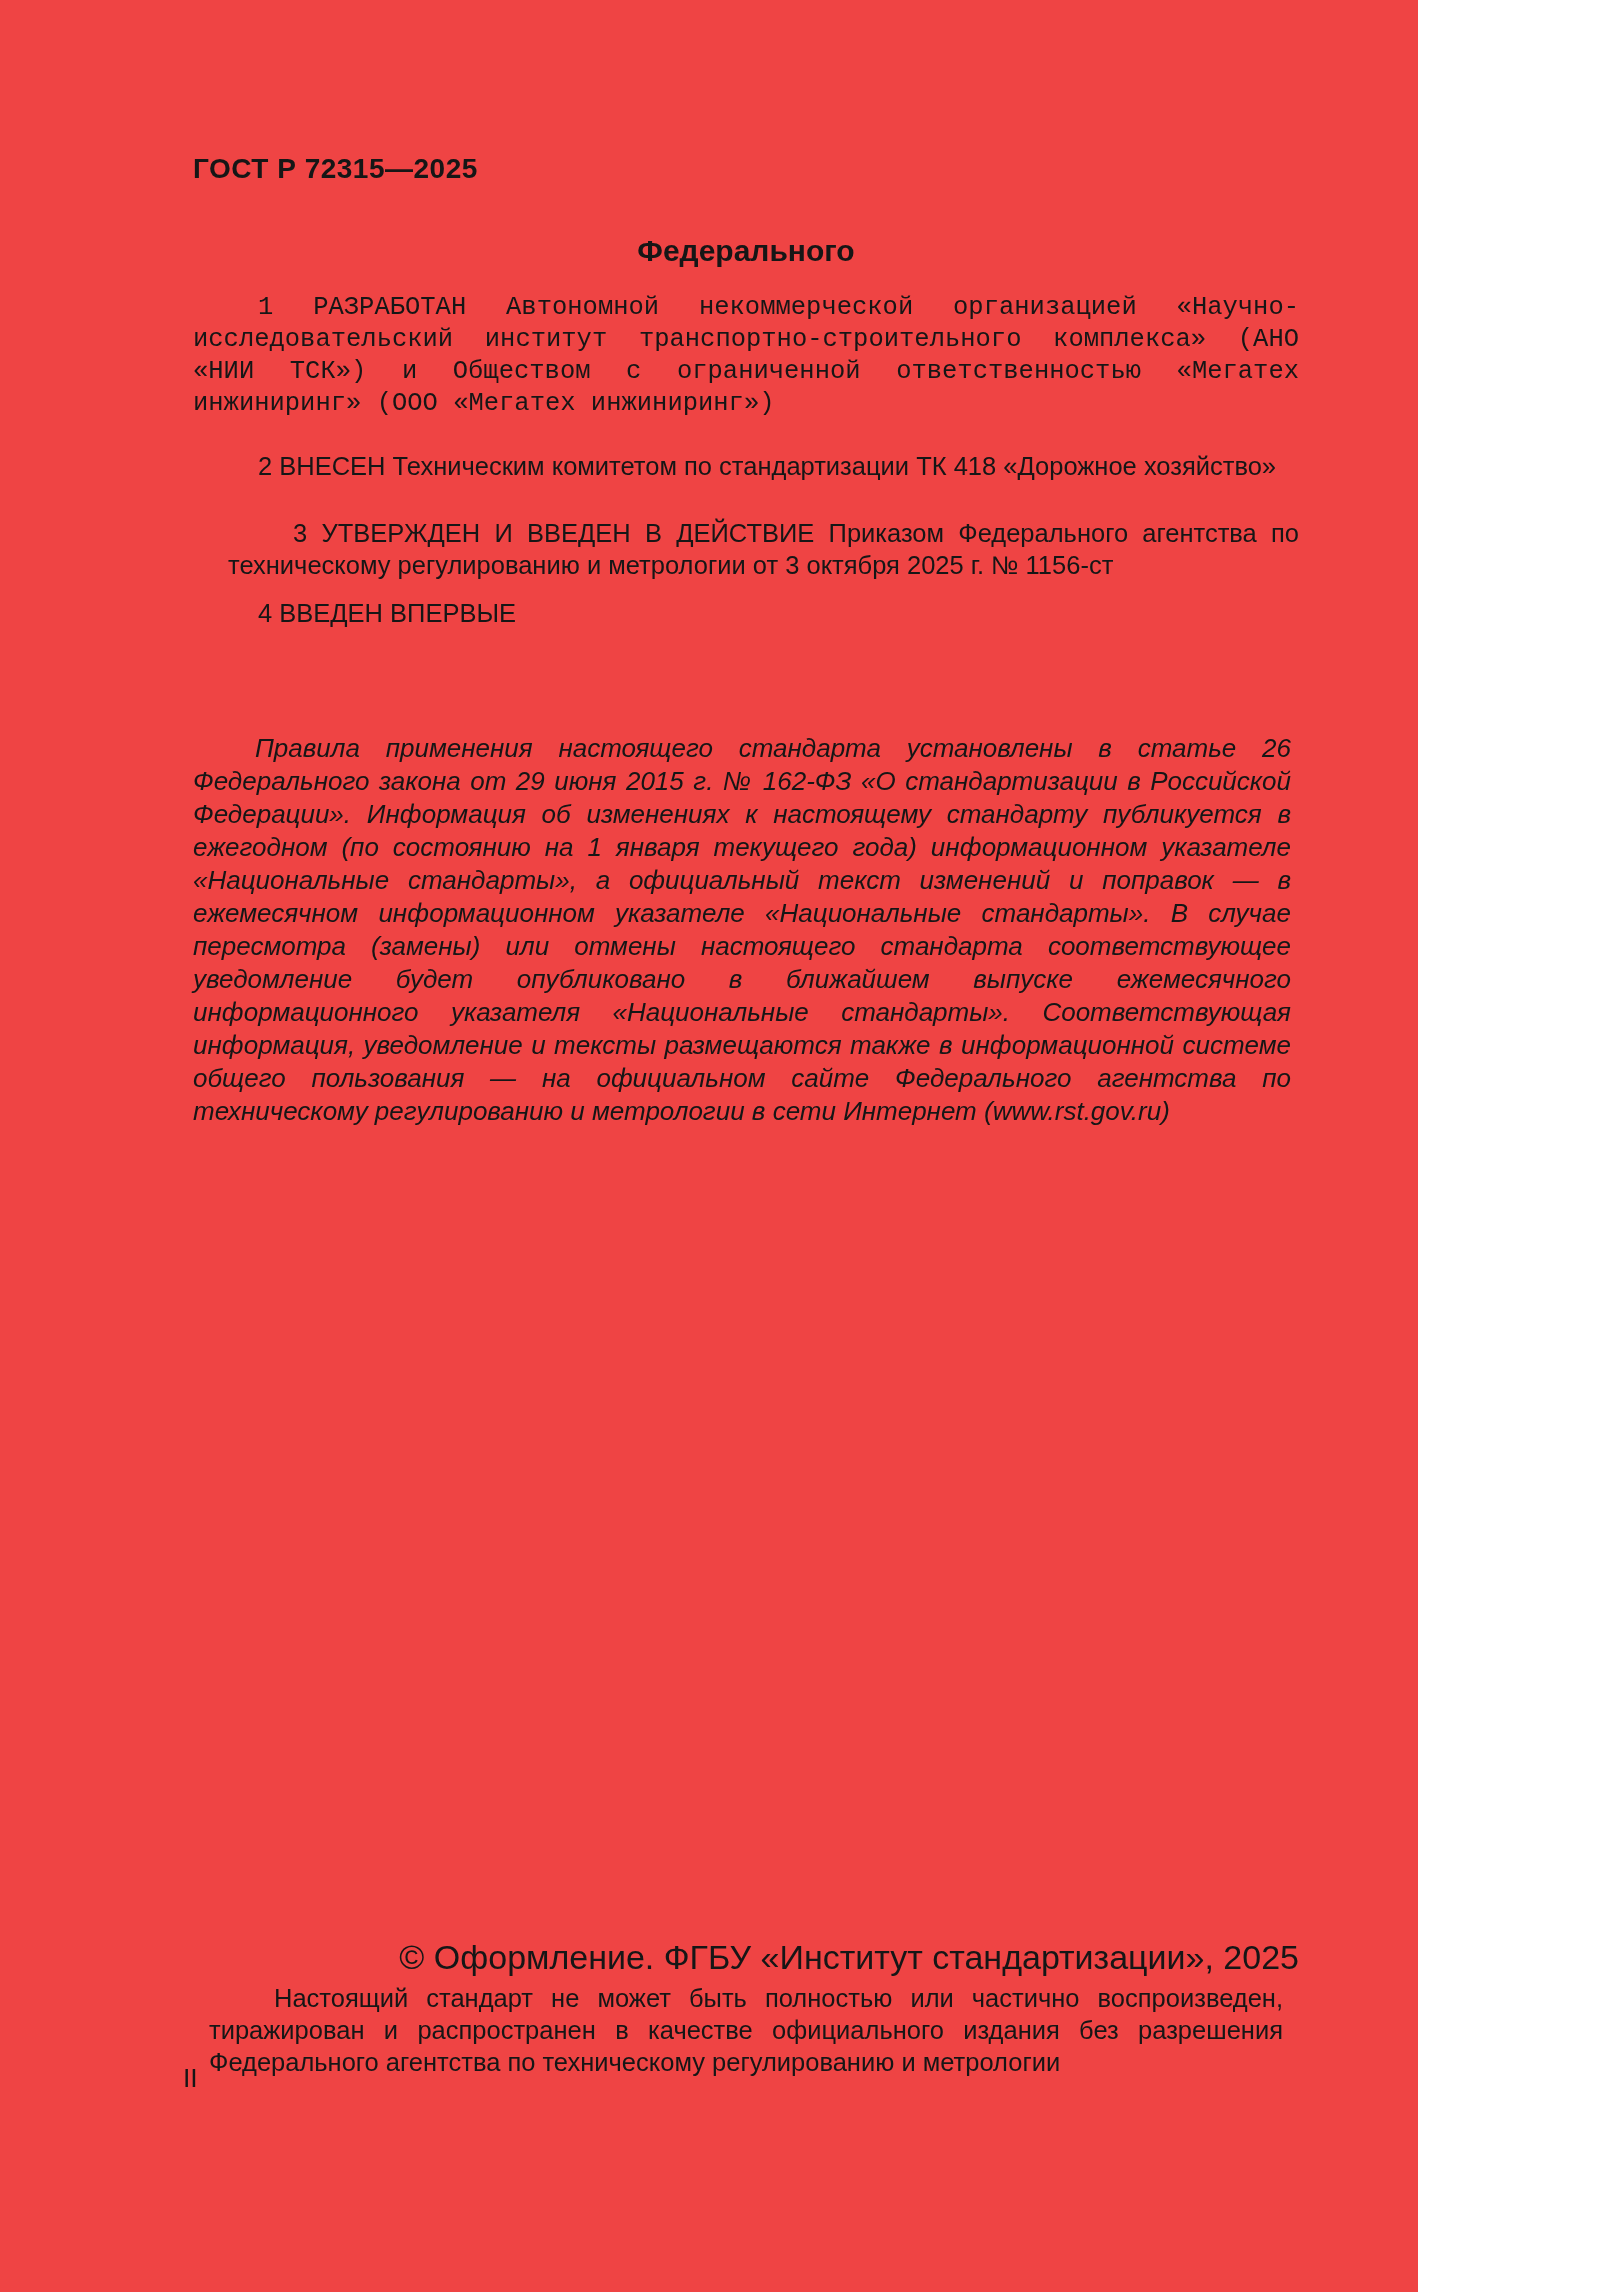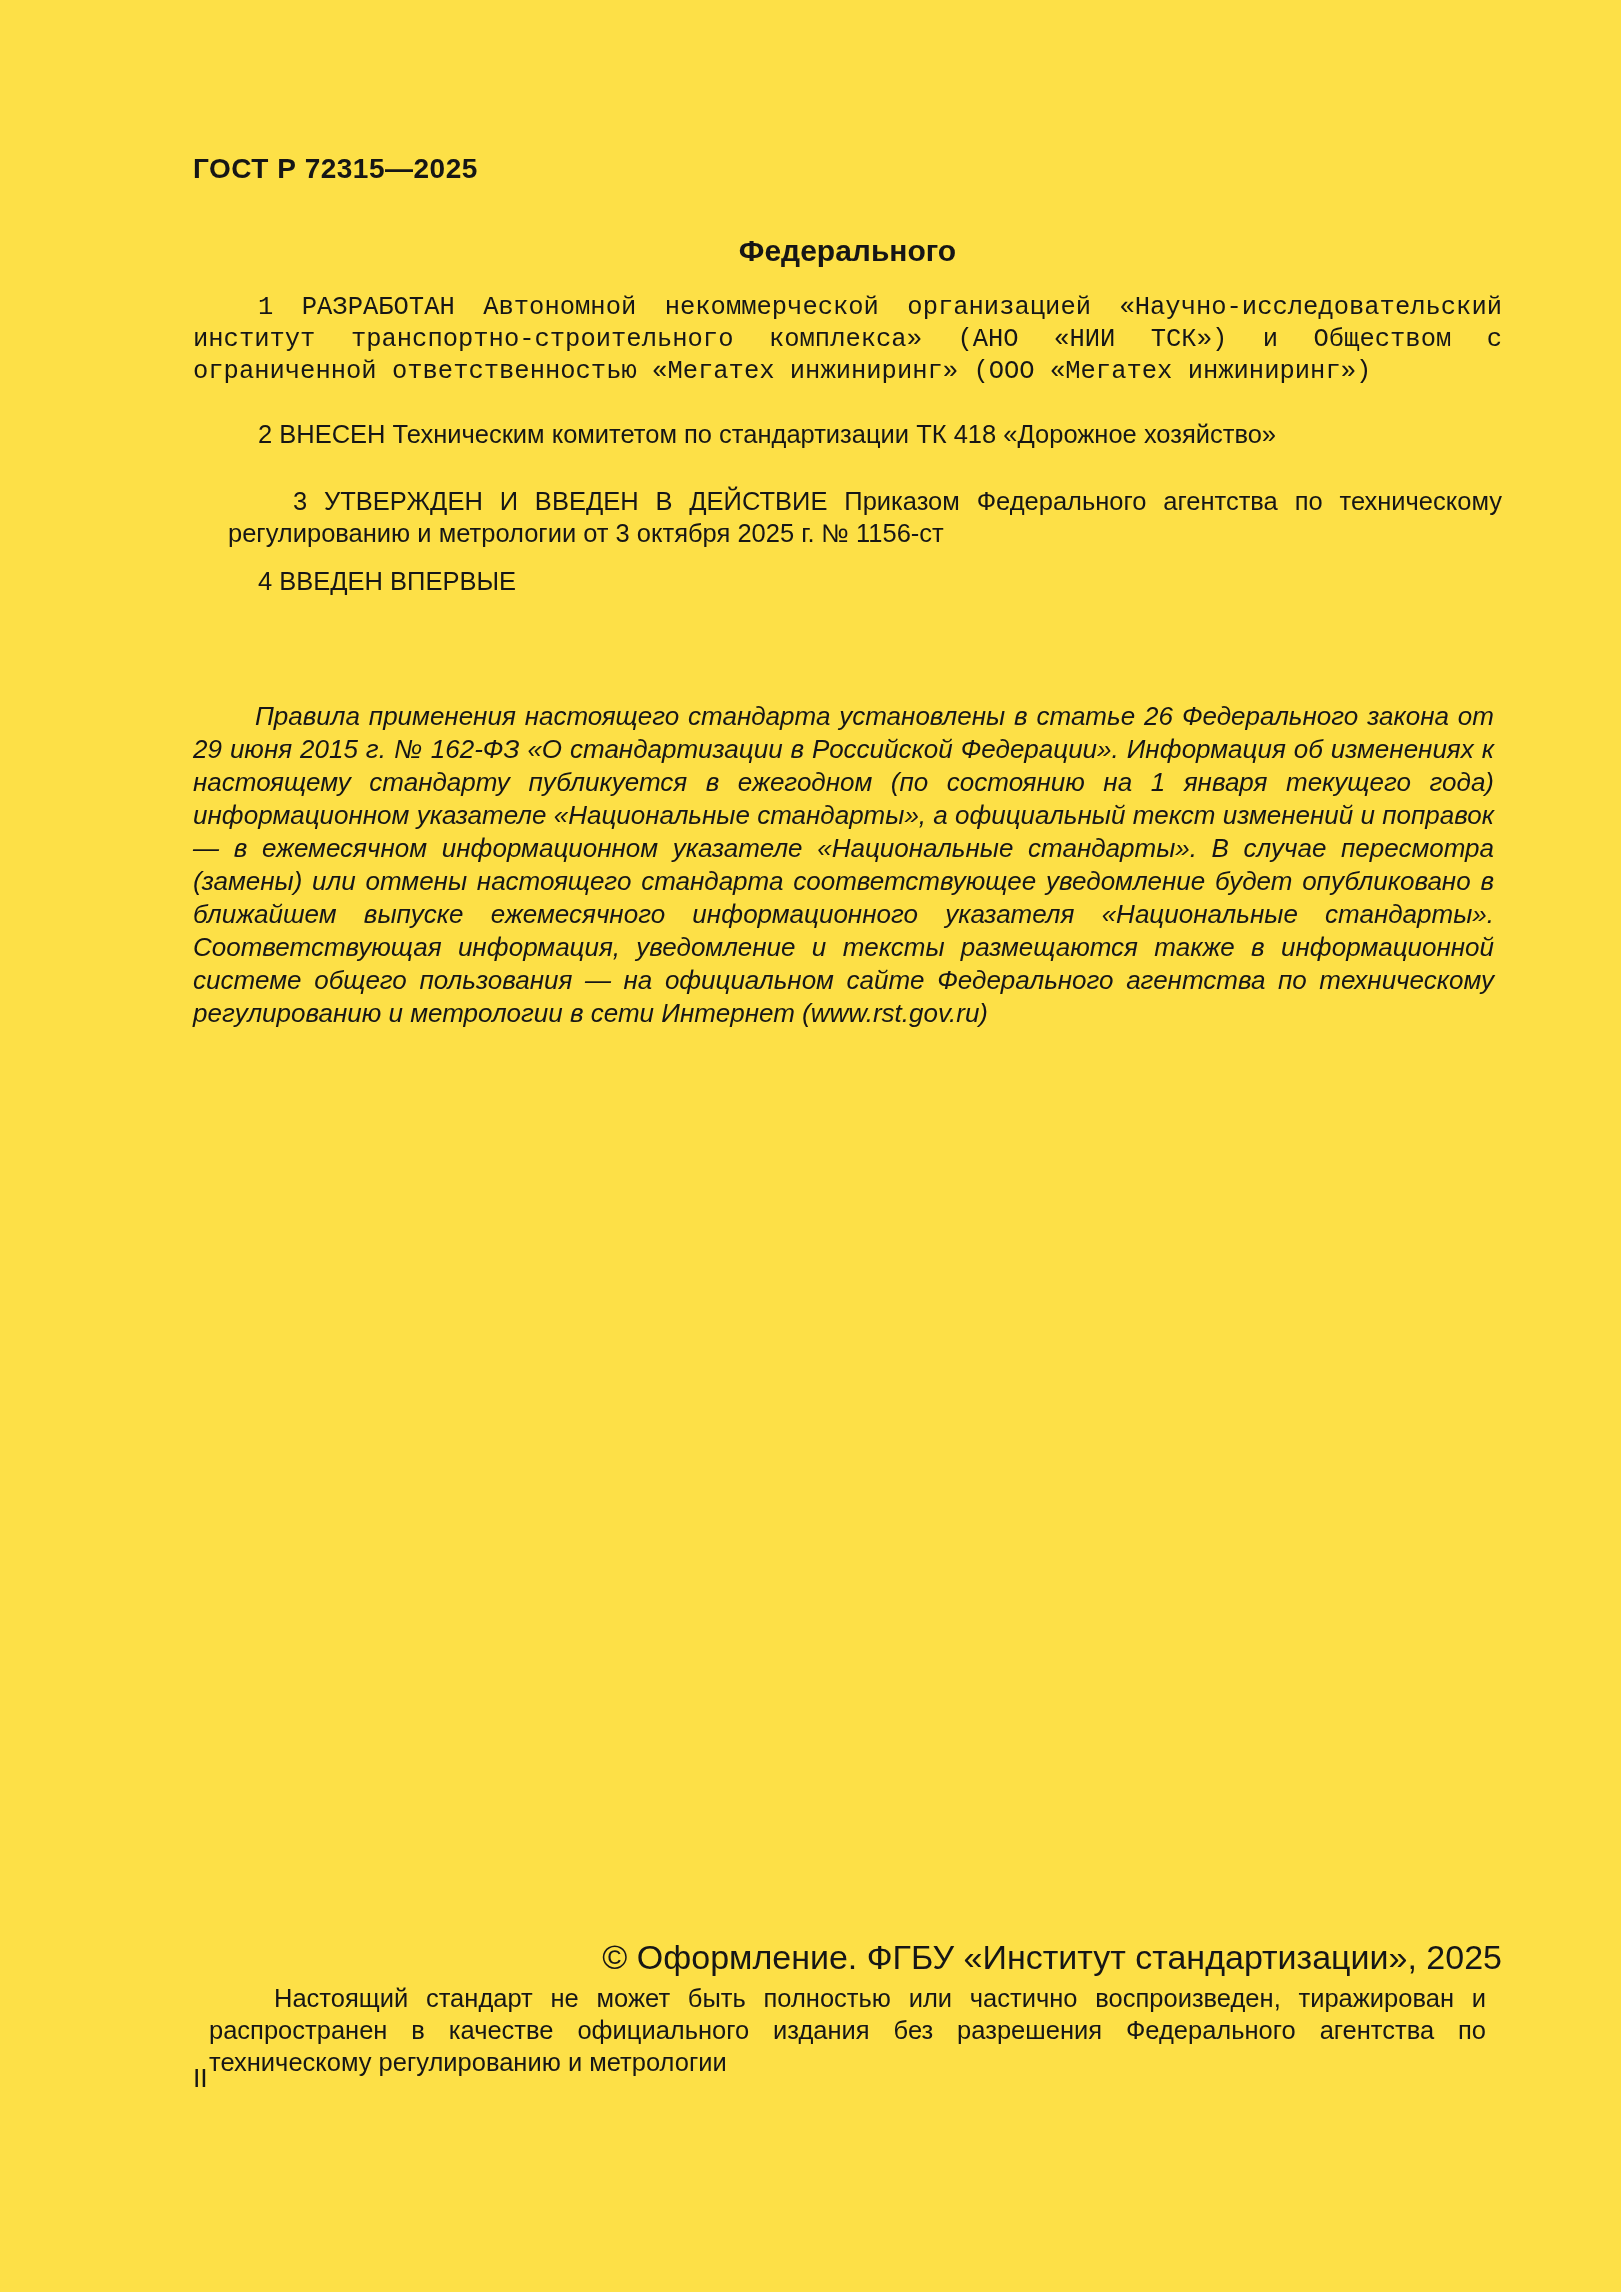--- a/index.html
+++ b/index.html
@@ -2,23 +2,23 @@
 <html lang="ru"><head>
 <meta charset="utf-8">
 <style>
   html, body {
     margin: 0;
     padding: 0;
     background: #ffffff;
   }
   .page {
     position: relative;
-    width: 1621px;
+    width: 1418px;
     height: 2293px;
-    background: #fde047;
+    background: #ef4444;
     color: #161616;
     font-family: "Liberation Sans", sans-serif;
     box-sizing: border-box;
     padding: 152px 119px 0 193px;
     overflow: hidden;
   }
   .doc-code {
     font-size: 28px;
     font-weight: bold;
     line-height: 33px;
@@ -67,21 +67,21 @@
     right: 119px;
     font-size: 25.5px;
     line-height: 32px;
     text-align: justify;
     text-indent: 65px;
     margin: 16px;
   }
   .page-number {
     position: absolute;
     top: 2064px;
-    left: 193px;
+    left: 183px;
     font-size: 26.5px;
     line-height: 29px;
   }
 </style>
 </head>
 <body>
 
 <div class="page">
 
   <div class="doc-code">ГОСТ Р 72315—2025</div>

